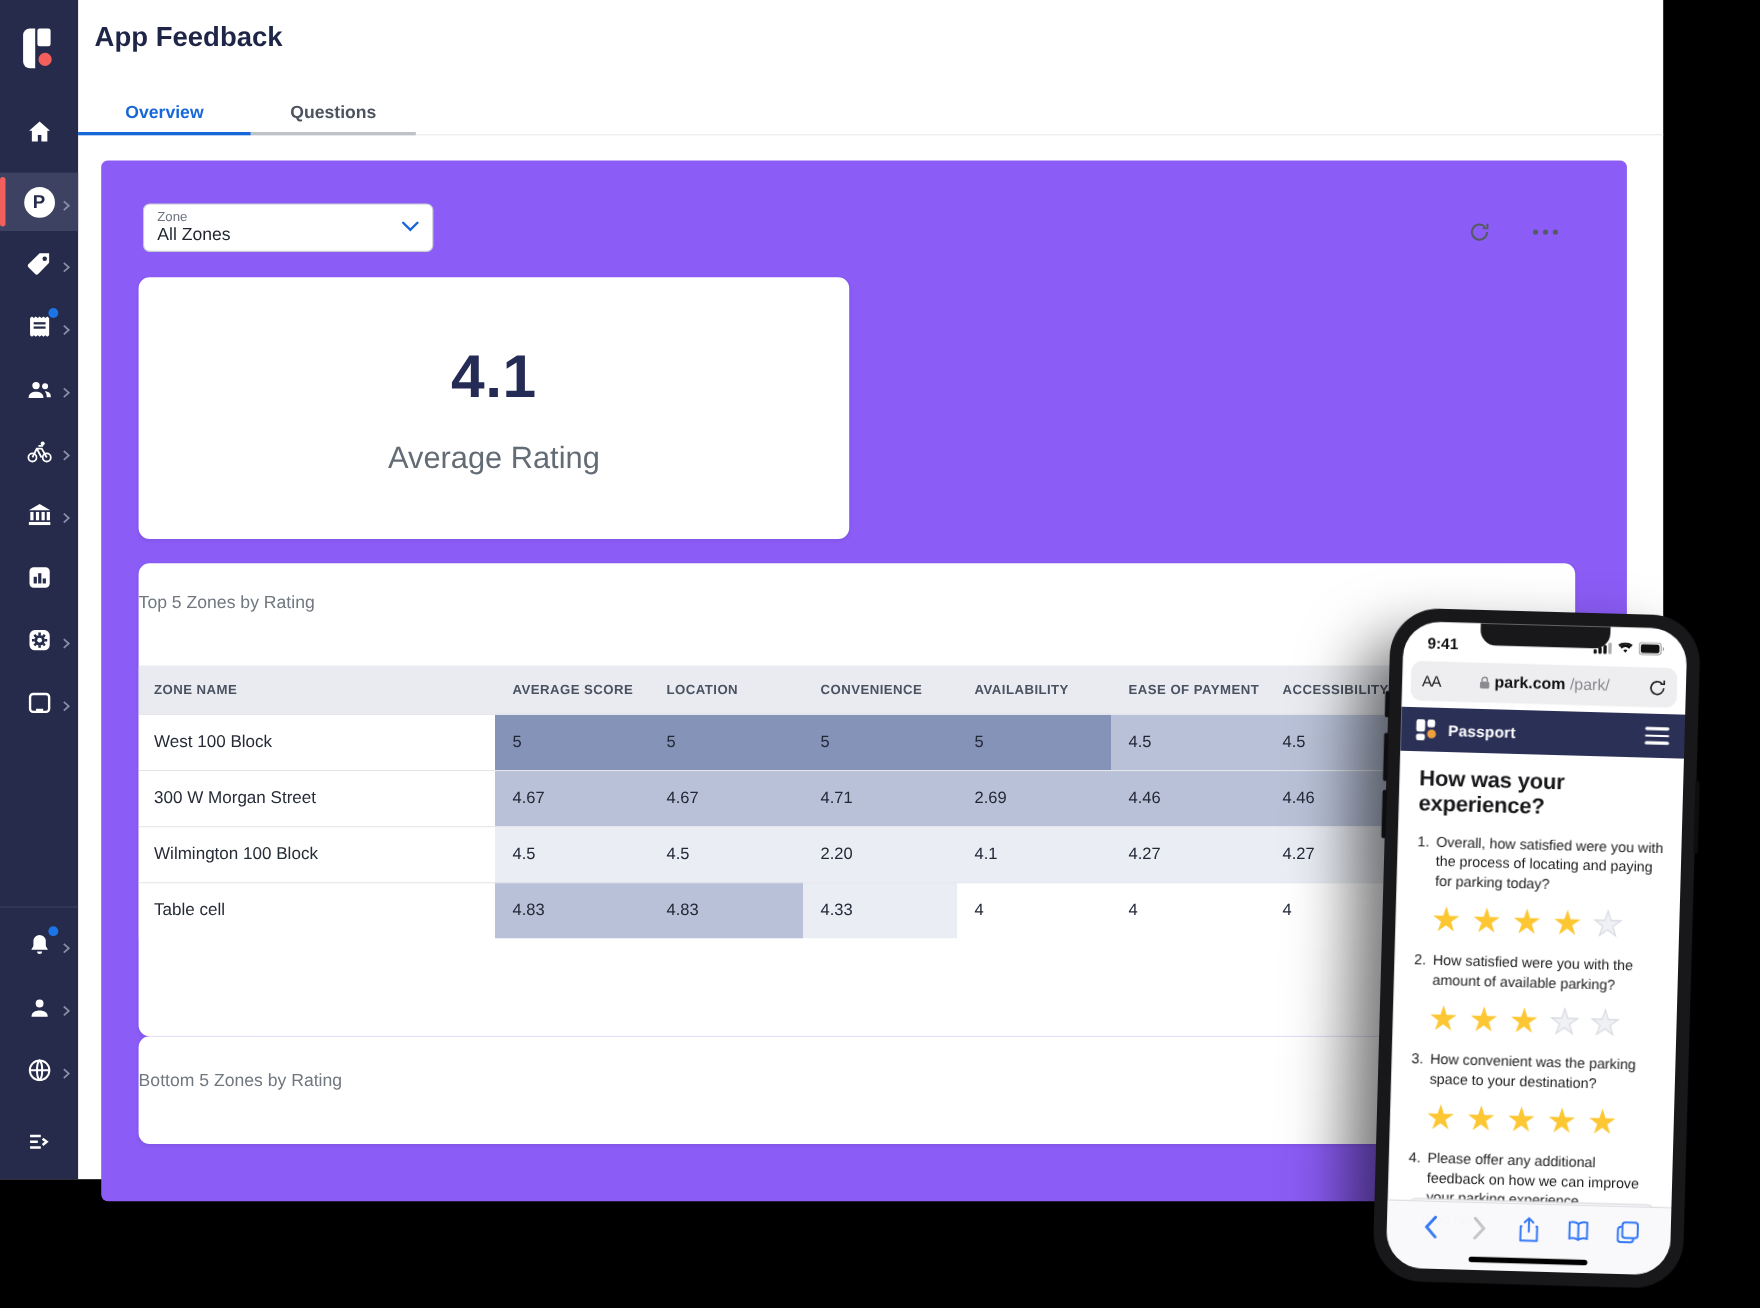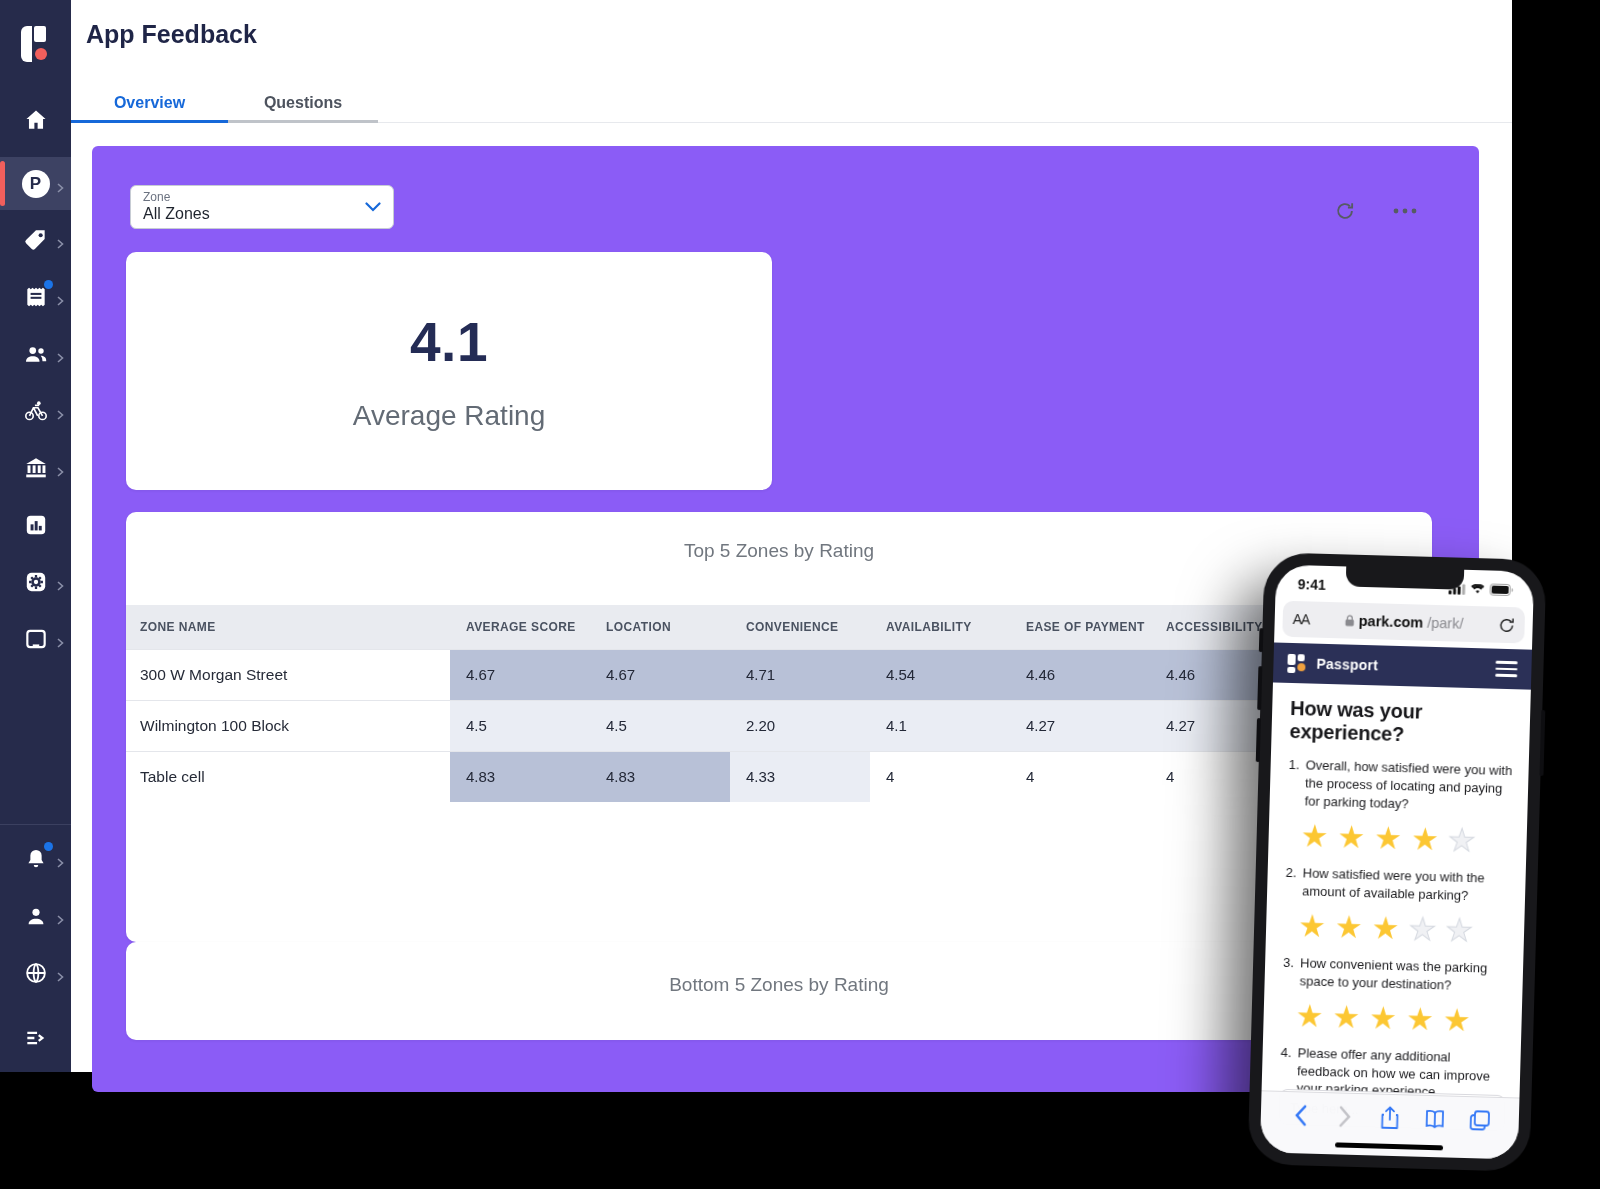--- a/index.html
+++ b/index.html
@@ -53,21 +53,21 @@
 
   .card { position:absolute; background:#fff; border-radius:10px; box-shadow:0 1px 3px rgba(16,24,40,.07); }
   #stat-card-1 { left:34px; top:106px; width:646px; height:238px; }
   #stat-card-2 { left:702px; top:106px; width:638px; height:238px; }
   .stat { display:flex; flex-direction:column; align-items:center; justify-content:center; height:100%; }
   .stat .num { font-size:55px; font-weight:700; color:#242c55; letter-spacing:.5px; }
   .stat .lbl { margin-top:26px; font-size:28px; color:#636b75; }
 
   #top-card { left:34px; top:366px; width:1306px; height:430px; overflow:hidden; }
   #bottom-card { left:34px; top:796px; width:1306px; height:98px; overflow:hidden; }
-  .card-title { text-align:center; font-size:19px; color:#71777f; }
+  .card-title { font-size:16px; color:#71777f; }
   #top-card .card-title { margin-top:28px; }
   #bottom-card .card-title { margin-top:32px; }
 
   table.zones { position:absolute; left:0; top:93px; width:1306px; border-collapse:collapse; table-layout:fixed; }
   table.zones thead th { background:#e9ebf0; height:44px; text-align:left; font-size:12px; font-weight:700; color:#4a5261; letter-spacing:.4px; padding-left:16px; }
   table.zones thead th:first-child { padding-left:14px; }
   table.zones td { height:51px; font-size:15px; color:#232837; padding-left:16px; border-top:1px solid #e4e6eb; }
   table.zones td.zone { background:#fff; font-size:15.5px; color:#262b38; padding-left:14px; }
   td.score.dark  { background:#8693b8; }
   td.score.mid   { background:#b8c1d7; }
@@ -341,25 +341,35 @@
                 <th>LOCATION</th>
                 <th>CONVENIENCE</th>
                 <th>AVAILABILITY</th>
                 <th>EASE OF PAYMENT</th>
                 <th>ACCESSIBILITY</th>
                 <th></th>
               </tr>
             </thead>
           <tbody id="tbody">
               <tr>
+                <td class="zone">West 100 Block</td>
+                <td class="score dark">5</td>
+                <td class="score dark">5</td>
+                <td class="score dark">5</td>
+                <td class="score dark">5</td>
+                <td class="score mid">4.5</td>
+                <td class="score mid">4.5</td>
+                <td class="score mid"></td>
+              </tr>
+              <tr>
                 <td class="zone">300 W Morgan Street</td>
                 <td class="score mid">4.67</td>
                 <td class="score mid">4.67</td>
                 <td class="score mid">4.71</td>
-                <td class="score mid">4.54</td>
+                <td class="score mid">2.69</td>
                 <td class="score mid">4.46</td>
                 <td class="score mid">4.46</td>
                 <td class="score mid"></td>
               </tr>
               <tr>
                 <td class="zone">Wilmington 100 Block</td>
                 <td class="score light">4.5</td>
                 <td class="score light">4.5</td>
                 <td class="score light">2.20</td>
                 <td class="score light">4.1</td>

